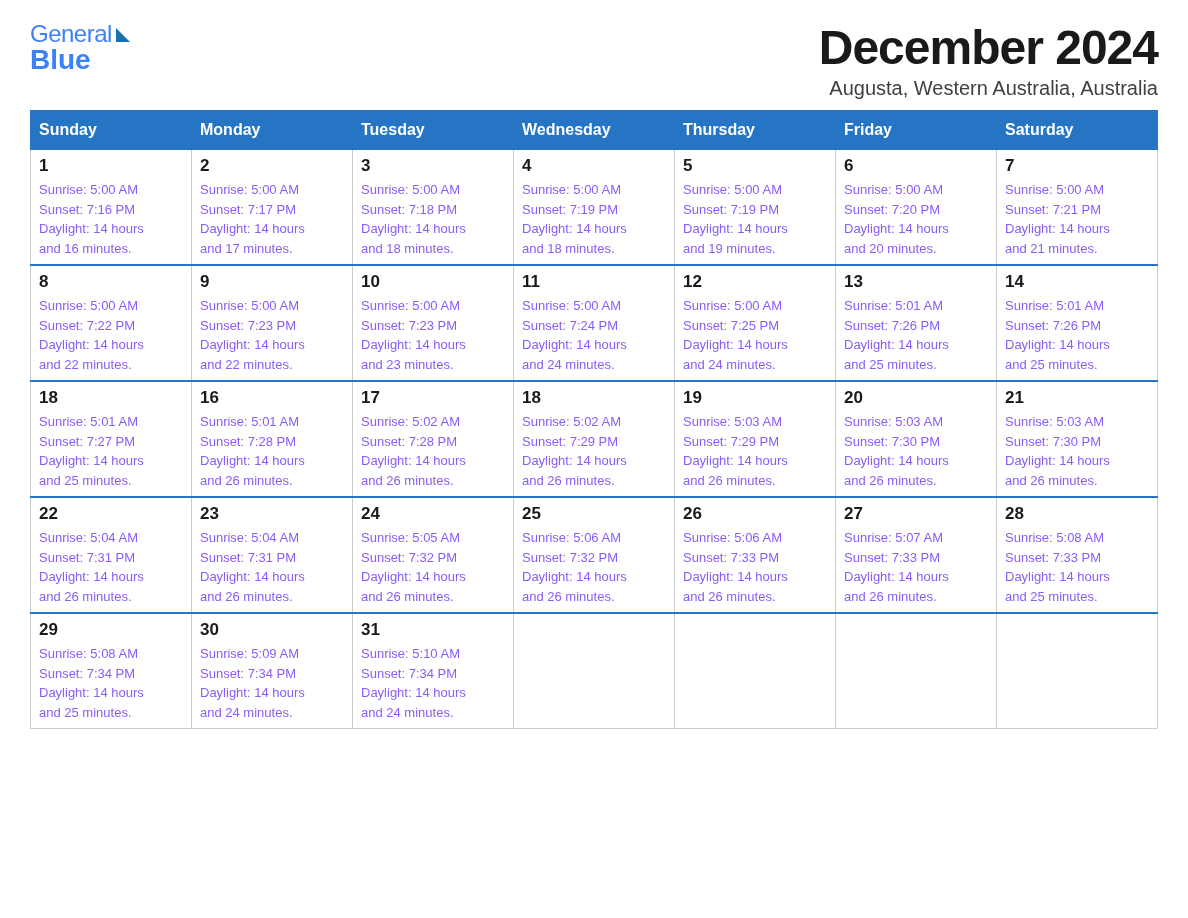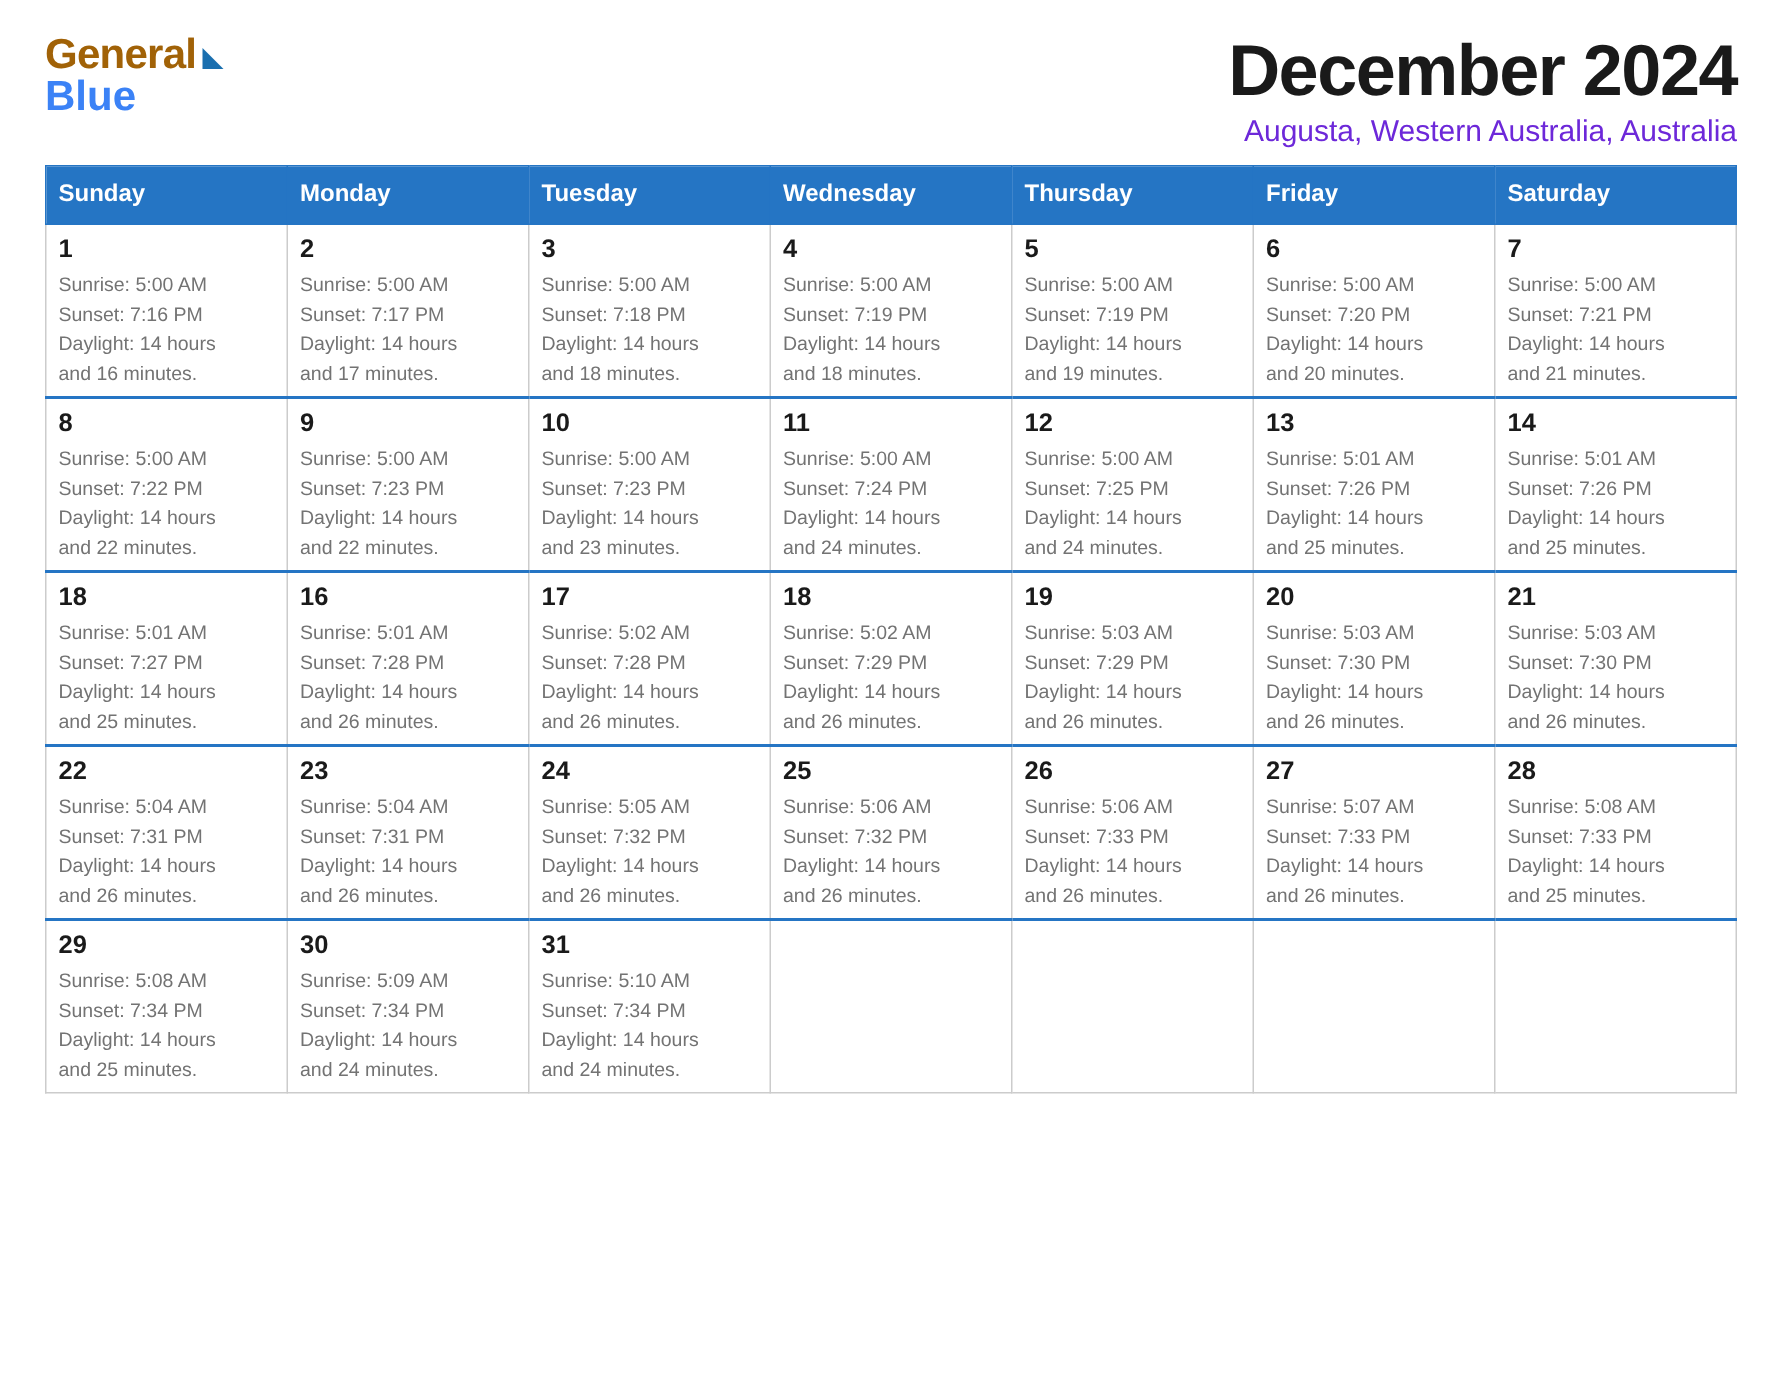--- a/index.html
+++ b/index.html
@@ -15,23 +15,23 @@
       justify-content: space-between;
       align-items: flex-start;
       margin-bottom: 8px;
     }
     .logo {
       display: flex;
       align-items: flex-end;
       gap: 0;
     }
     .logo-general {
-      font-size: 28px;
-      font-weight: bold;
-      color: #a16207;
+      font-size: 24px;
+      font-weight: normal;
+      color: #3b82f6;
       letter-spacing: -0.5px;
     }
     .logo-arrow {
       width: 0;
       height: 0;
       border-left: 14px solid #1a6faf;
       border-top: 14px solid transparent;
       border-bottom: 0px solid transparent;
       margin-left: 4px;
       margin-bottom: 6px;
@@ -52,21 +52,21 @@
       text-align: right;
     }
     .page-title {
       font-size: 48px;
       font-weight: bold;
       color: #1a1a1a;
       letter-spacing: -1px;
     }
     .subtitle {
       font-size: 20px;
-      color: #6d28d9;
+      color: #404040;
       margin-top: 2px;
     }
     .calendar {
       width: 100%;
       border-collapse: collapse;
       margin-top: 10px;
     }
     .calendar th {
       background-color: #2575c4;
       color: #ffffff;
@@ -88,21 +88,21 @@
       background: #ffffff;
     }
     .day-number {
       font-size: 17px;
       font-weight: bold;
       color: #1a1a1a;
       margin-bottom: 4px;
     }
     .day-info {
       font-size: 13px;
-      color: #737373;
+      color: #8b5cf6;
       line-height: 1.5;
     }
     .row-border-top td {
       border-top: 2px solid #2575c4;
     }
   </style>
 </head>
 <body>
 
 <div class="header-row">

